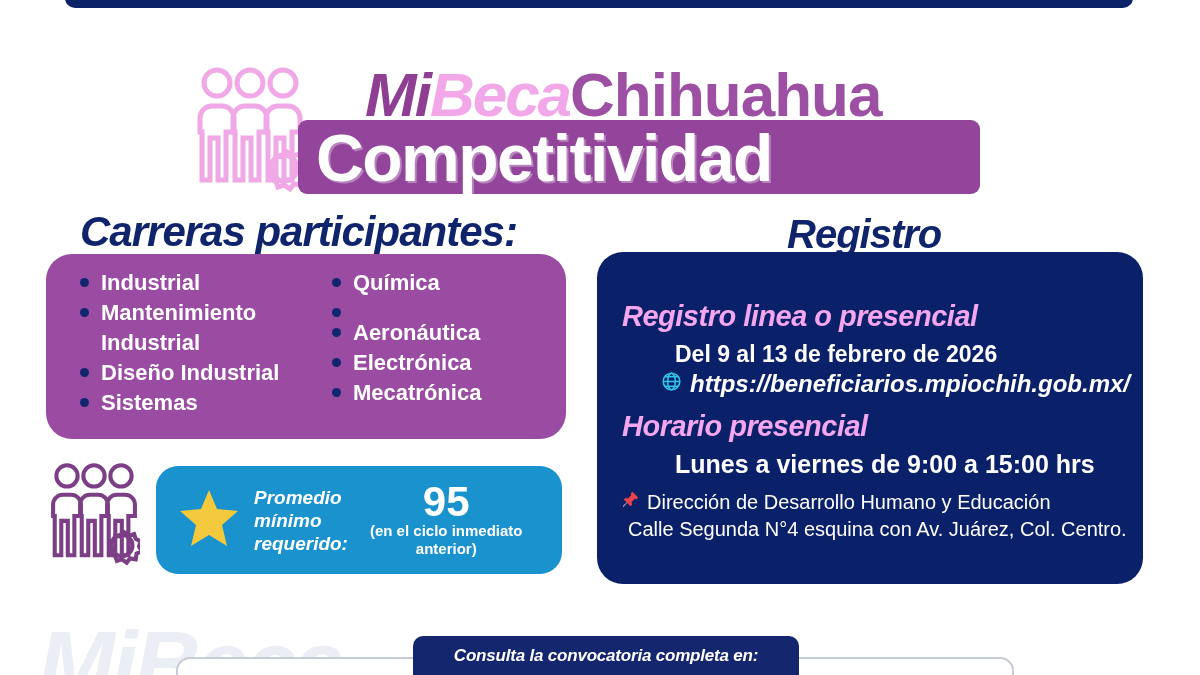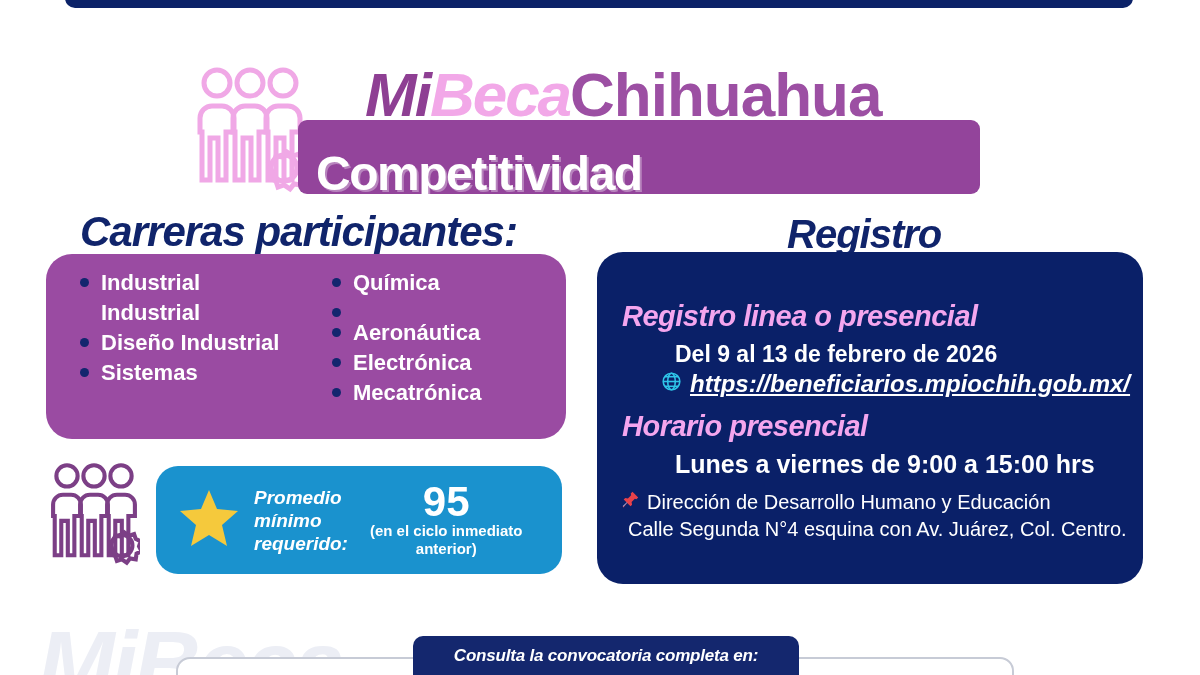--- a/index.html
+++ b/index.html
@@ -29,24 +29,23 @@
   .t-mi   { color:#8e3f93; }
   .t-beca { color:#f2a8e8; }
   .t-chi  { color:#9c4fa3; font-style:normal; font-weight:800; letter-spacing:-1px; }
 
   .comp-box {
     position:absolute; left:298px; top:92px; width:682px; height:74px;
     background:#93449b; border-radius:9px;
   }
   .comp-text {
     position:absolute; left:316px; top:94px;
-    font-size:48px; font-weight:800; color:#ffffff; letter-spacing:-1.5px;
+    font-size:66px; font-weight:800; color:#ffffff; letter-spacing:-1.5px;
     line-height:72px; white-space:nowrap;
     text-shadow: 2px 2px 0 rgba(255,255,255,.35);
-    margin-top: 16px;
   }
 
   
   .careers-heading {
     position:absolute; left:80px; top:208px;
     font-size:42px; font-weight:800; font-style:italic; color:#10246b;
     letter-spacing:-1px; white-space:nowrap;
     text-shadow: 2px 2px 0 #ffffff, -1px -1px 0 #ffffff;
   }
   .careers-card {
@@ -96,21 +95,21 @@
   .reg-sub {
     color:#f4a6ee; font-size:29px; font-weight:800; font-style:italic;
     letter-spacing:-.5px; white-space:nowrap;
   }
   .reg-sub-1 { position:absolute; left:25px; top:48px; }
   .reg-sub-2 { position:absolute; left:25px; top:158px; }
   .reg-line {
     position:absolute; color:#fff; font-weight:700; white-space:nowrap;
   }
   .reg-date  { left:78px; top:89px; font-size:23px; }
-  .reg-url   { left:64px; top:118px; font-size:24px; font-style:italic; display:flex; align-items:center; gap:8px;text-decoration:underline; }
+  .reg-url   { left:64px; top:118px; font-size:24px; font-style:italic; display:flex; align-items:center; gap:8px; }
   .reg-hours { left:78px; top:198px; font-size:25px; }
   .reg-addr1 { left:24px; top:238px; font-size:20px; font-weight:400; display:flex; align-items:center; gap:7px; }
   .reg-addr2 { left:31px; top:266px; font-size:20px; font-weight:400; }
 
   
   .watermark {
     position:absolute; left:38px; top:618px;
     font-size:92px; font-weight:800; font-style:italic; letter-spacing:-3px;
     color:#eceef5; white-space:nowrap; line-height:1;
   }
@@ -162,20 +161,24 @@
 
   <div class="careers-heading">Carreras participantes:</div>
 
   <div class="careers-card">
     <div class="careers-cols">
       <div class="careers-col">
         <div class="career-item">
           <span class="dot"></span>
           <span>Industrial</span>
         </div>
+        <div class="career-item">
+          <span class="dot"></span>
+          <span>Mantenimiento</span>
+        </div>
         <div class="career-item cont">
           <span class="dot"></span>
           <span>Industrial</span>
         </div>
         <div class="career-item">
           <span class="dot"></span>
           <span>Diseño Industrial</span>
         </div>
         <div class="career-item">
           <span class="dot"></span>

